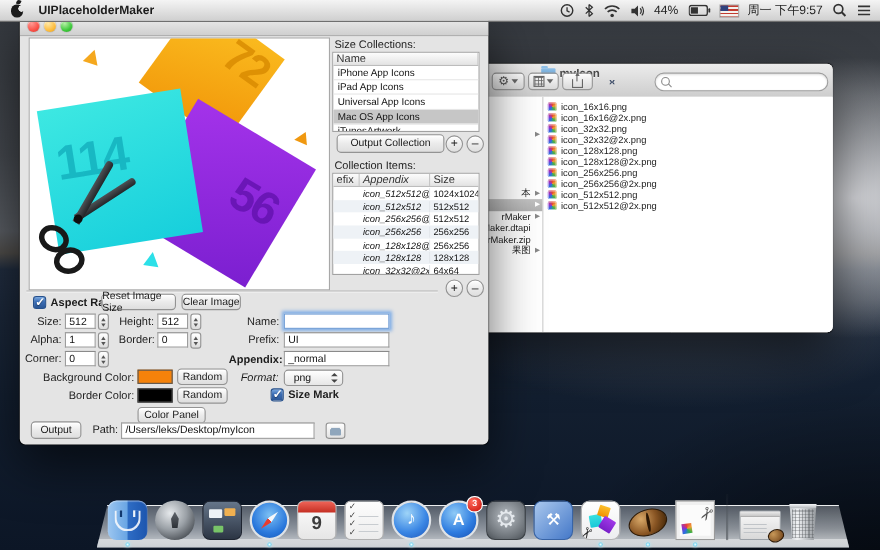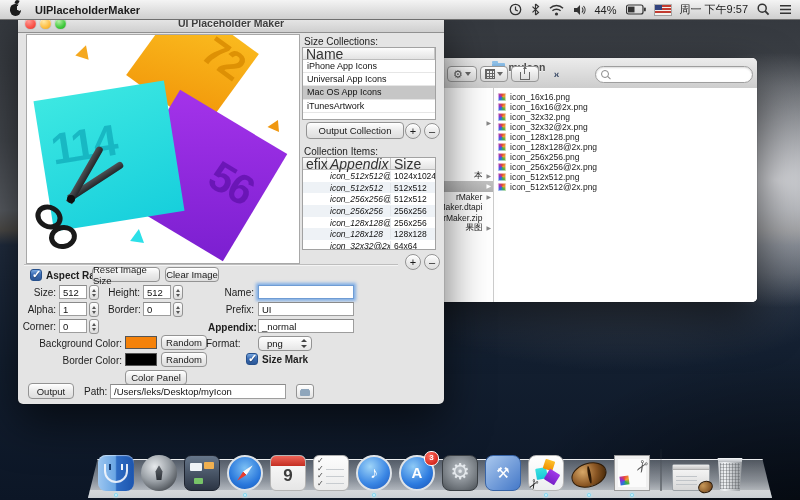--- a/index.html
+++ b/index.html
@@ -83,21 +83,21 @@
   .blade{position:absolute;left:38px;width:64px;height:7px;background:linear-gradient(#4e5256,#232629);border-radius:0 6px 6px 0;transform-origin:0 50%;}
   .blade.b1{top:42px;transform:rotate(-33deg);}
   .blade.b2{top:46px;transform:rotate(-60deg);}
   .pvt{position:absolute;left:36px;top:42px;width:8px;height:8px;border-radius:50%;background:#0e0e0e;}
   .ring{position:absolute;width:18px;height:14px;border:5px solid #191919;border-radius:50%;}
   .ring.r1{left:4px;top:52px;transform:rotate(28deg);}
   .ring.r2{left:18px;top:72px;transform:rotate(-12deg);}
   .lbl{font-size:10px;color:#1d1d1d;}
   .lblb{font-size:10px;font-weight:bold;color:#1d1d1d;}
   .panel{position:absolute;background:#fff;border:1px solid #a2a2a2;box-sizing:border-box;overflow:hidden;}
-  .thead{height:11px;background:linear-gradient(#fcfcfc,#e3e3e3);border-bottom:1px solid #bcbcbc;font-size:14px;color:#333;display:flex;align-items:center;}
+  .thead{height:11px;background:linear-gradient(#fcfcfc,#e3e3e3);border-bottom:1px solid #bcbcbc;font-size:10px;color:#333;display:flex;align-items:center;}
   .sc-row{height:12.2px;display:flex;align-items:center;padding:0 4px;font-size:9px;color:#111;border-bottom:1px solid #e6e6e6;}
   .sc-row.selected{background:#c6c6c6;}
   .ci-row{height:11.7px;display:flex;align-items:center;font-size:8.5px;color:#111;}
   .ci-row:nth-child(even){background:#eef2f6;}
   .ci-c{padding:0 3px;box-sizing:border-box;border-right:1px solid #e4e8ec;white-space:nowrap;overflow:hidden;}
   .c1{width:24px;}.c2{width:64px;font-style:italic;}.c3{width:44px;border-right:none;}
   .hc{border-right:1px solid #c6c6c6;height:100%;display:flex;align-items:center;padding:0 3px;box-sizing:border-box;}
   .btn{position:absolute;background:linear-gradient(#ffffff,#ebebeb 50%,#dedede);border:1px solid #939393;border-radius:4px;font-size:9.5px;color:#1a1a1a;display:flex;align-items:center;justify-content:center;box-sizing:border-box;box-shadow:inset 0 1px 0 #fff;}
   .rbtn{border-radius:50%;width:16px;height:16px;font-size:11px;}
   .fld{position:absolute;background:#fff;border:1px solid #9d9d9d;border-top-color:#8a8a8a;font-size:9.5px;color:#111;padding:1px 3px;box-sizing:border-box;white-space:nowrap;overflow:hidden;}
@@ -317,21 +317,20 @@
     </div>
   </div>
 
   <div class="window appwin">
     <div class="atitle">
       <div class="a-lights">
         <span class="tl red"></span>
         <span class="tl yel"></span>
         <span class="tl grn"></span>
       </div>
-      <div class="t">UI Placeholder Maker</div>
     </div>
 
     <div class="preview">
       <div class="ptri tri1"></div>
       <div class="ptri tri2"></div>
       <div class="ptri tri3"></div>
       <div class="psq sq-orange">
           <span class="num">72</span>
         </div>
       <div class="psq sq-purple">
@@ -352,20 +351,23 @@
     <div class="lbl" style="position:absolute;left:286px;top:22px;">Size Collections:</div>
     <div class="panel" style="left:284px;top:33px;width:134px;height:73px;">
       <div class="thead">
           <span class="hc" style="width:100%;">Name</span>
         </div>
       <div>
   <div class="sc-row">
             <span>iPhone App Icons</span>
           </div>
 
+  <div class="sc-row">
+            <span>iPad App Icons</span>
+          </div>
 
   <div class="sc-row">
             <span>Universal App Icons</span>
           </div>
 
   <div class="sc-row selected">
             <span>Mac OS App Icons</span>
           </div>
 
   <div class="sc-row">
@@ -459,21 +461,21 @@
     <span class="lbl" style="position:absolute;left:200px;top:273px;width:36px;text-align:right;">Name:</span>
     <span class="fld focus" style="left:240px;top:271px;width:96px;height:14px;"></span>
     <span class="lbl" style="position:absolute;left:200px;top:290px;width:36px;text-align:right;">Prefix:</span>
     <span class="fld" style="left:240px;top:288px;width:96px;height:14px;">UI</span>
     <span class="lbl" style="position:absolute;left:190px;top:308px;width:46px;text-align:left;font-weight:bold;">Appendix:</span>
     <span class="fld" style="left:240px;top:305px;width:96px;height:14px;">_normal</span>
 
     <span class="lbl" style="position:absolute;left:8px;top:324px;width:96px;text-align:right;">Background Color:</span>
     <span class="swatch" style="left: 107px; top: 322px; background: rgb(245, 130, 10);"></span>
     <div class="btn" style="left:143px;top:321px;width:46px;height:15px;">Random</div>
-    <span class="lbl" style="position:absolute;left:188px;top:324px;width:36px;text-align:left;">Format:</span>
+    <span class="lbl" style="position:absolute;left:200px;top:324px;width:36px;text-align:center;font-style:italic;">Format:</span>
     <div class="popup" style="left:240px;top:322px;width:54px;height:15px;">
       <span>png</span>
       <span class="caps">
           <i class="up"></i>
           <i class="dn"></i>
         </span>
     </div>
 
     <span class="lbl" style="position:absolute;left:8px;top:341px;width:96px;text-align:right;">Border Color:</span>
     <span class="swatch" style="left: 107px; top: 339px; background: rgb(0, 0, 0);"></span>

